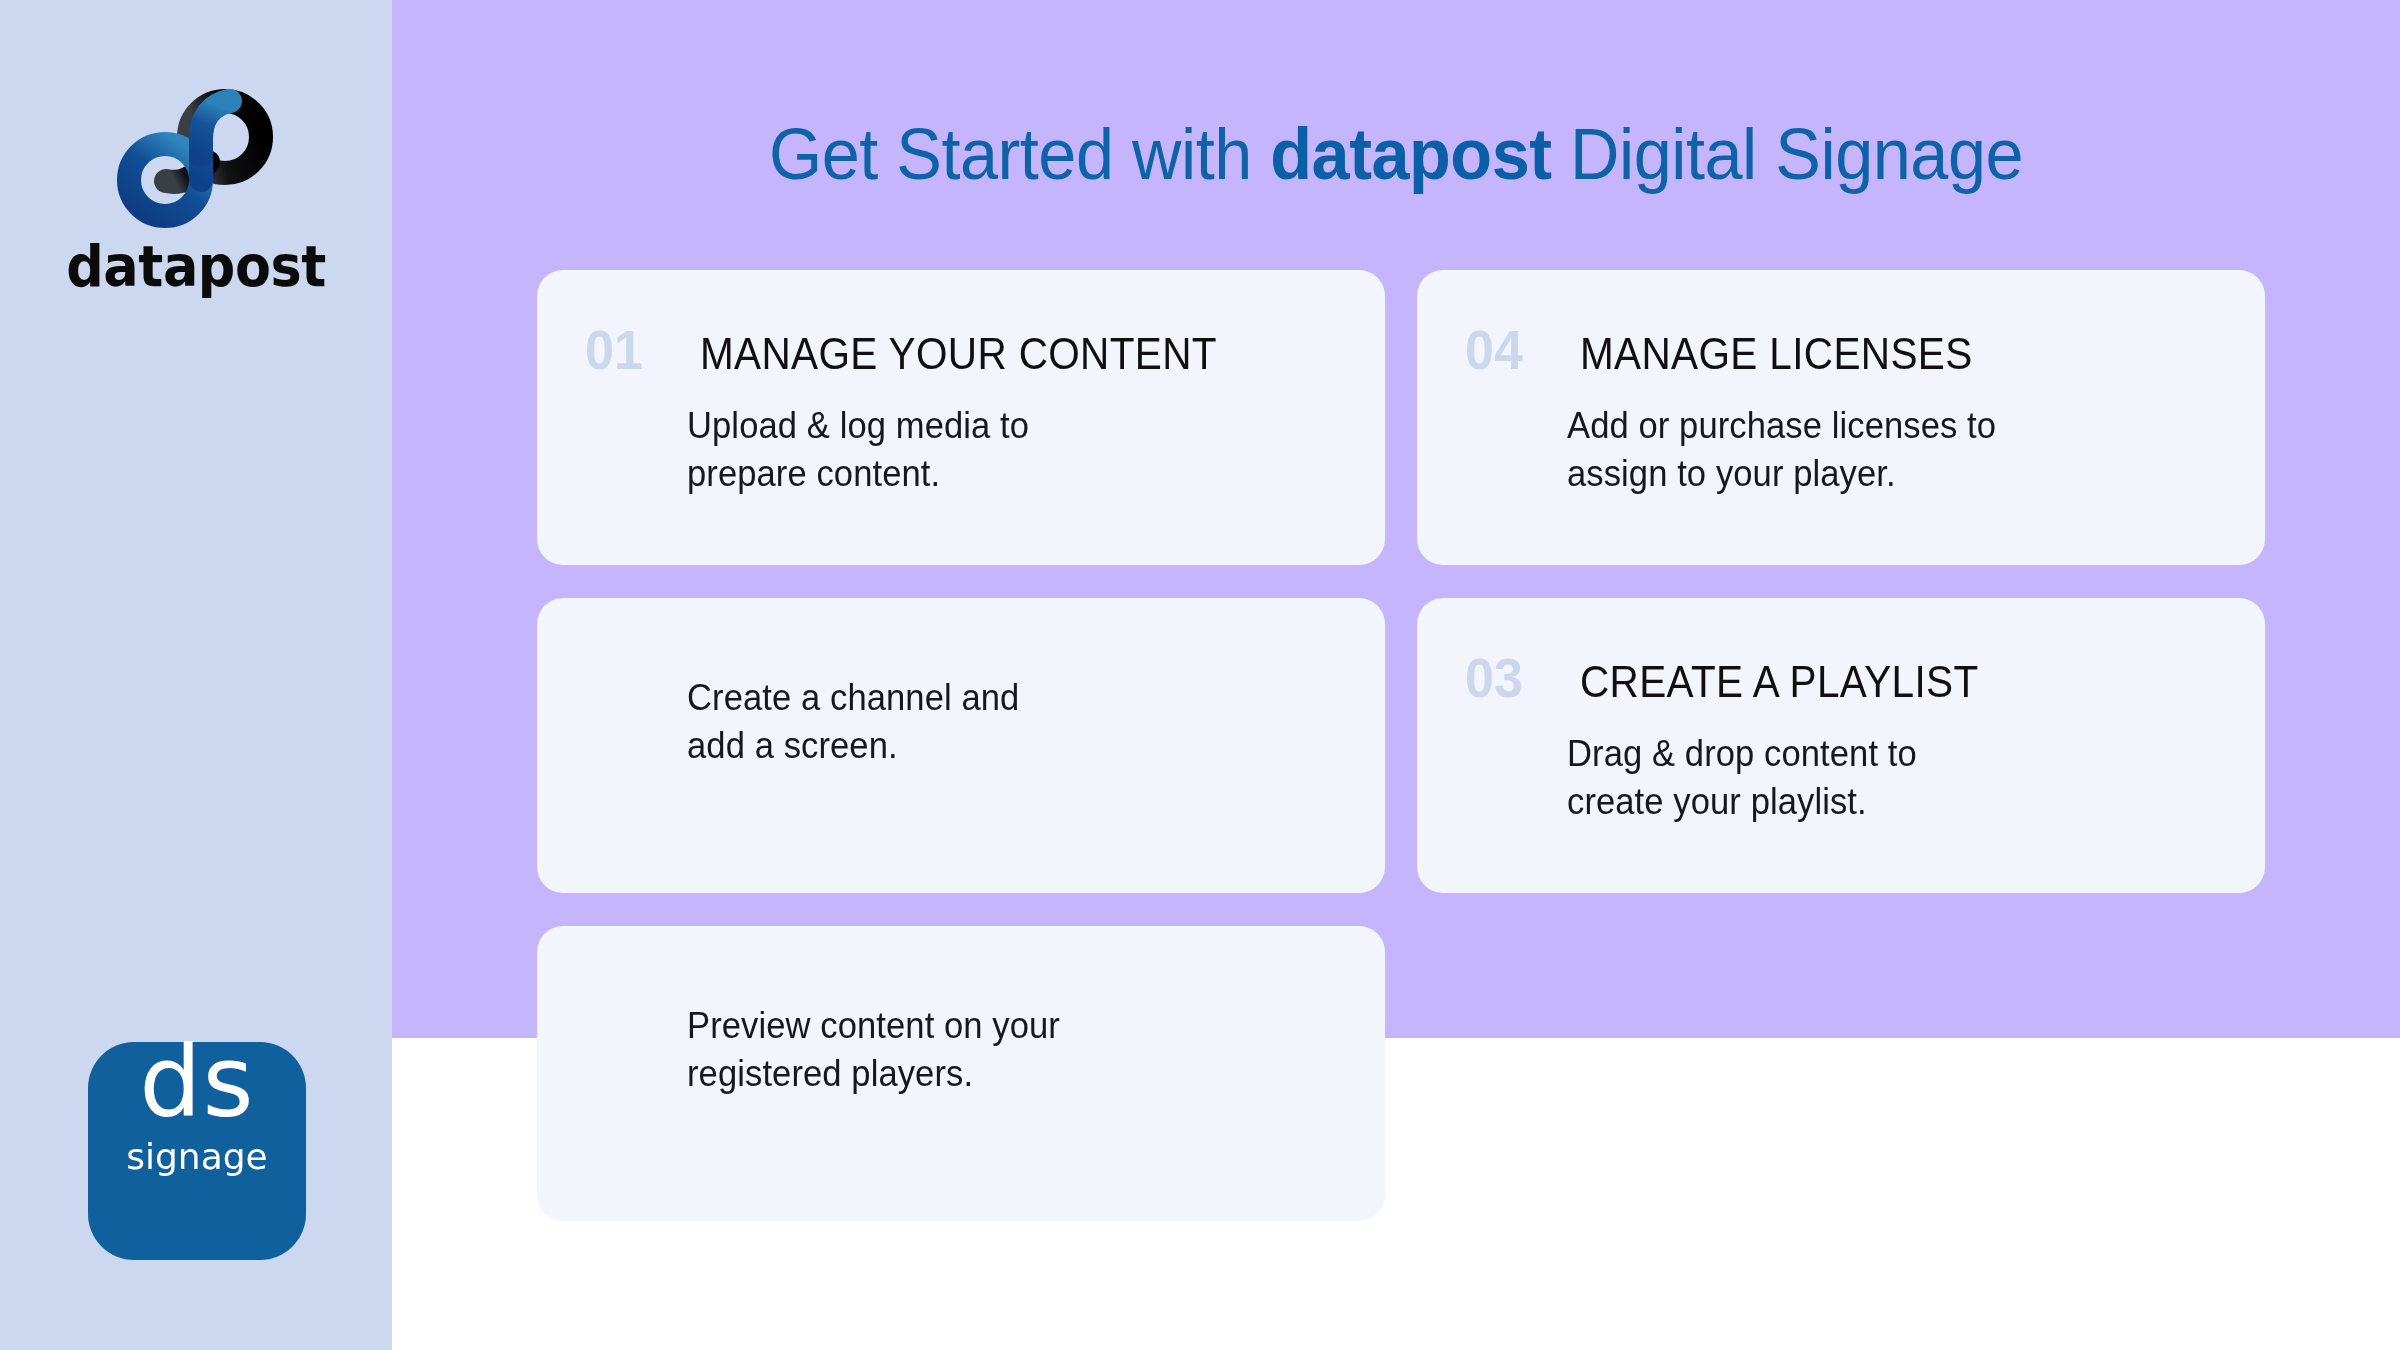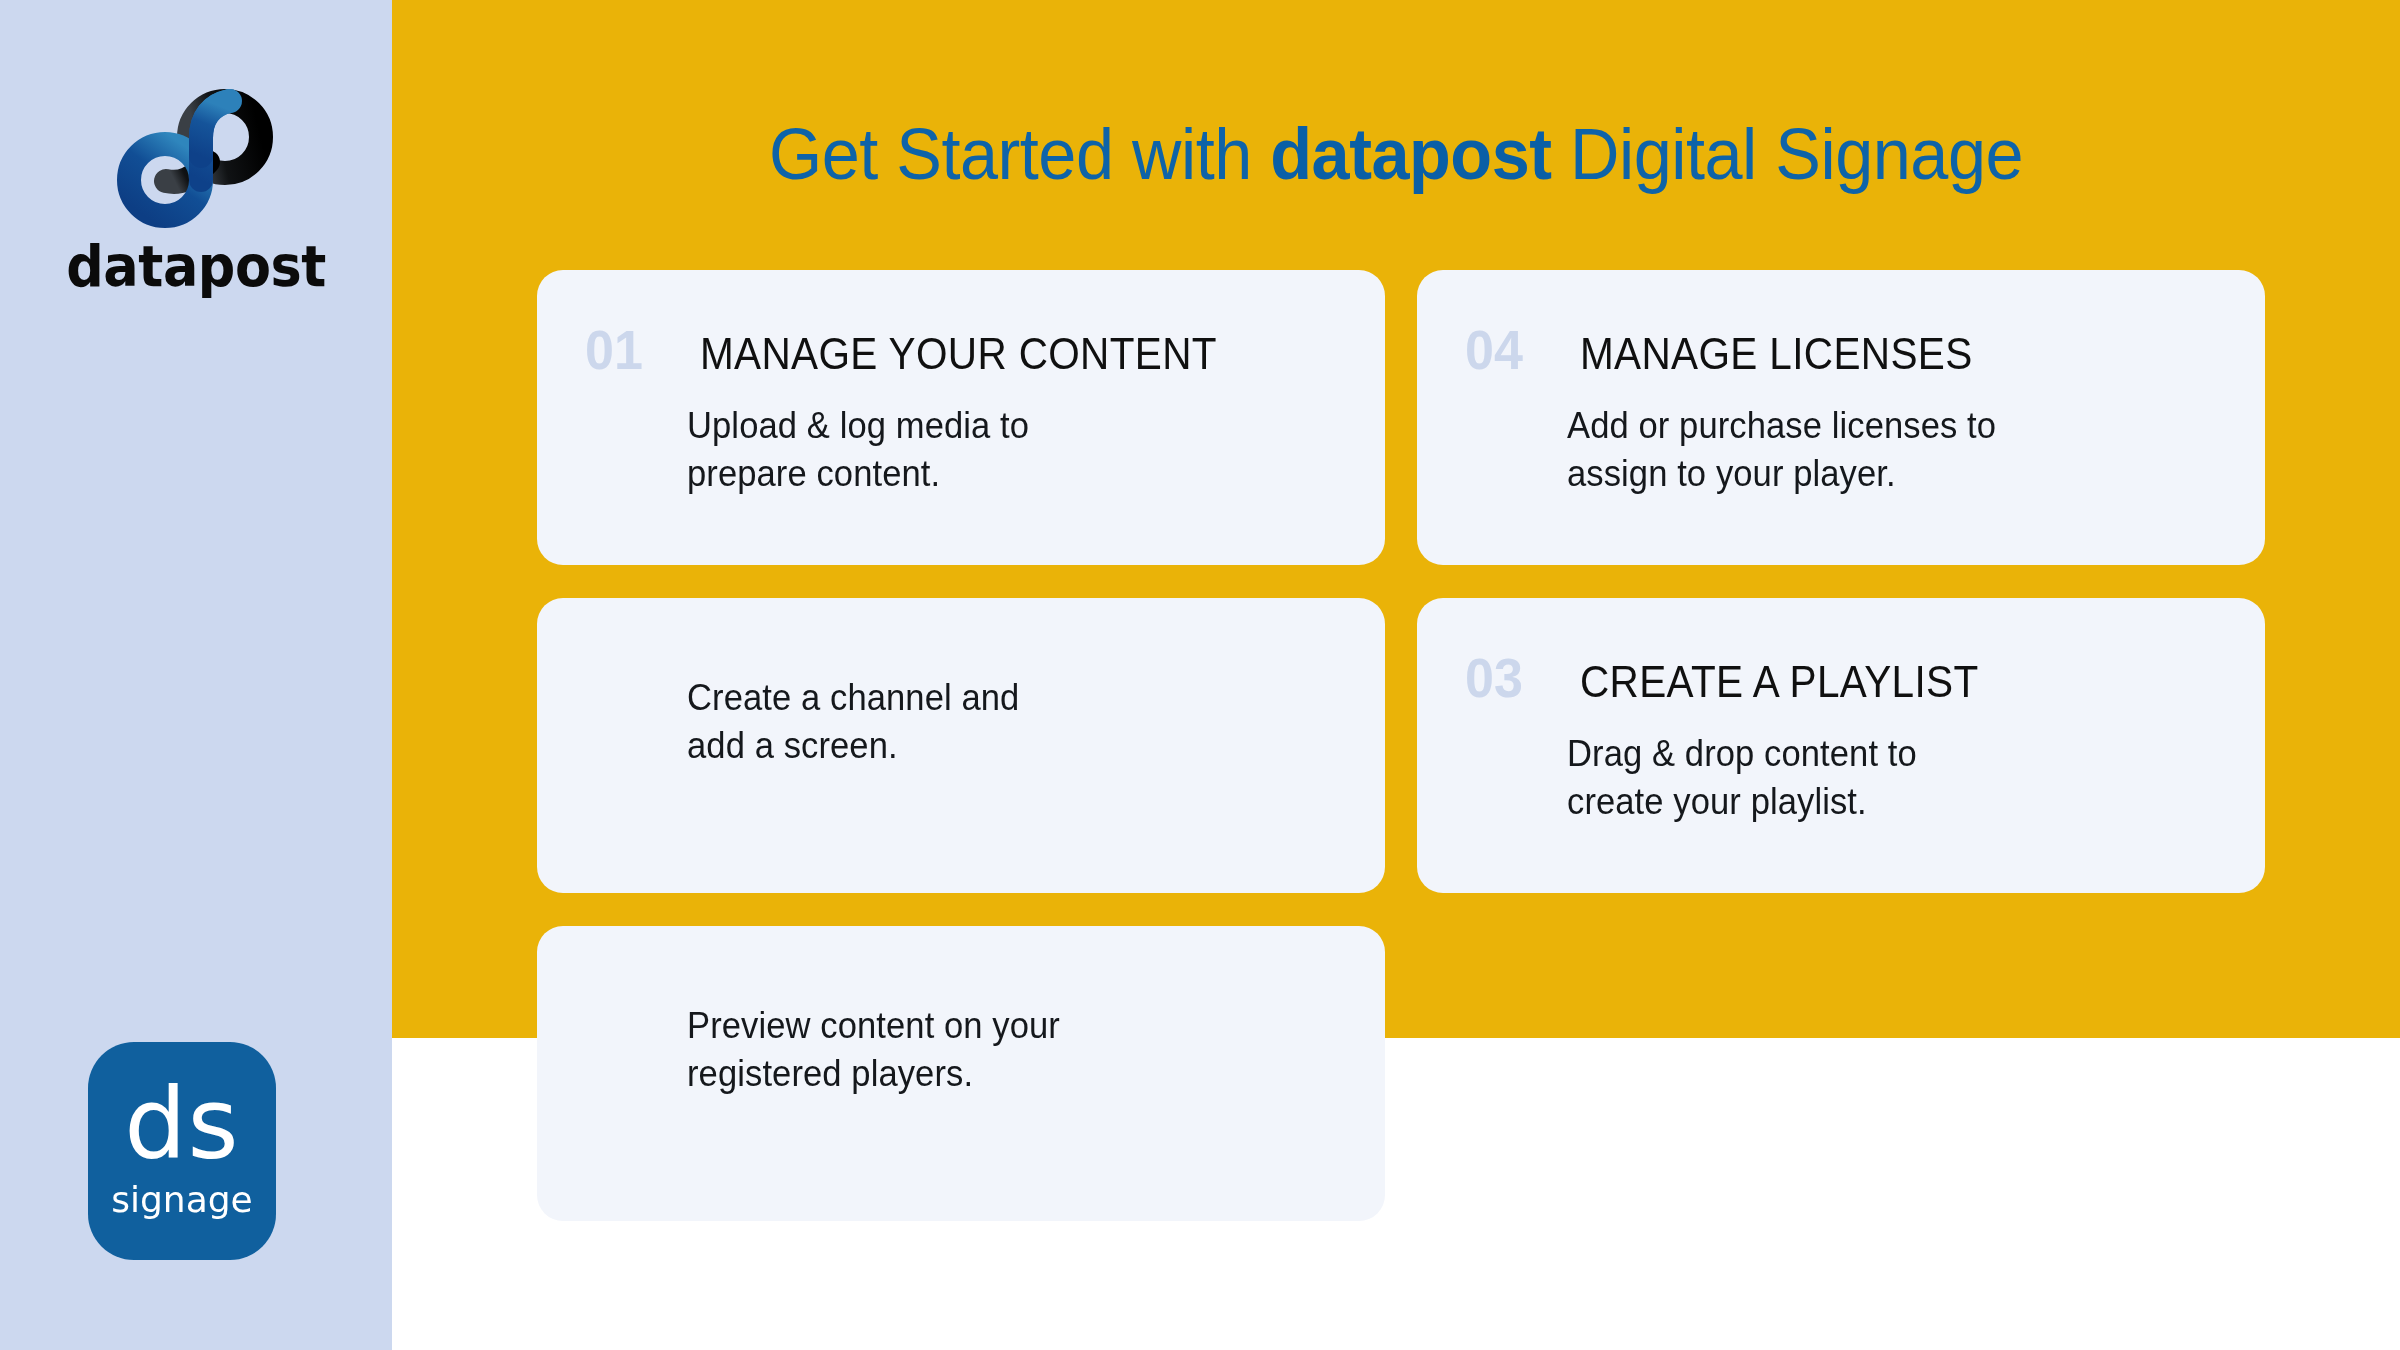--- a/index.html
+++ b/index.html
@@ -54,28 +54,27 @@
     letter-spacing: -0.5px;
     color: #0b0b0b;
     font-family: "DejaVu Sans", sans-serif;
     transform: scaleX(0.92);
   }
 
   .app-badge {
     position: absolute;
     left: 88px;
     top: 1042px;
-    width: 188px;
+    width: 218px;
     height: 218px;
     background: #10609e;
     border-radius: 46px;
     display: flex;
     flex-direction: column;
     align-items: center;
-    justify-content: center;
   }
 
   .app-badge-ds {
     font-size: 98px;
     line-height: 0.95;
     font-weight: 500;
     color: #ffffff;
     letter-spacing: 1px;
     font-family: "DejaVu Sans", sans-serif;
     margin-top: -6px;
@@ -89,21 +88,21 @@
     color: #ffffff;
     letter-spacing: 0px;
     font-family: "DejaVu Sans", sans-serif;
   }
 
   
   .main {
     position: relative;
     flex: 1 1 auto;
     height: 1038px;
-    background: #eab308;
+    background: #c4b5fd;
   }
 
   .page-title {
     position: absolute;
     left: 0;
     right: 0;
     top: 118px;
     text-align: center;
     font-size: 72px;
     line-height: 1;

